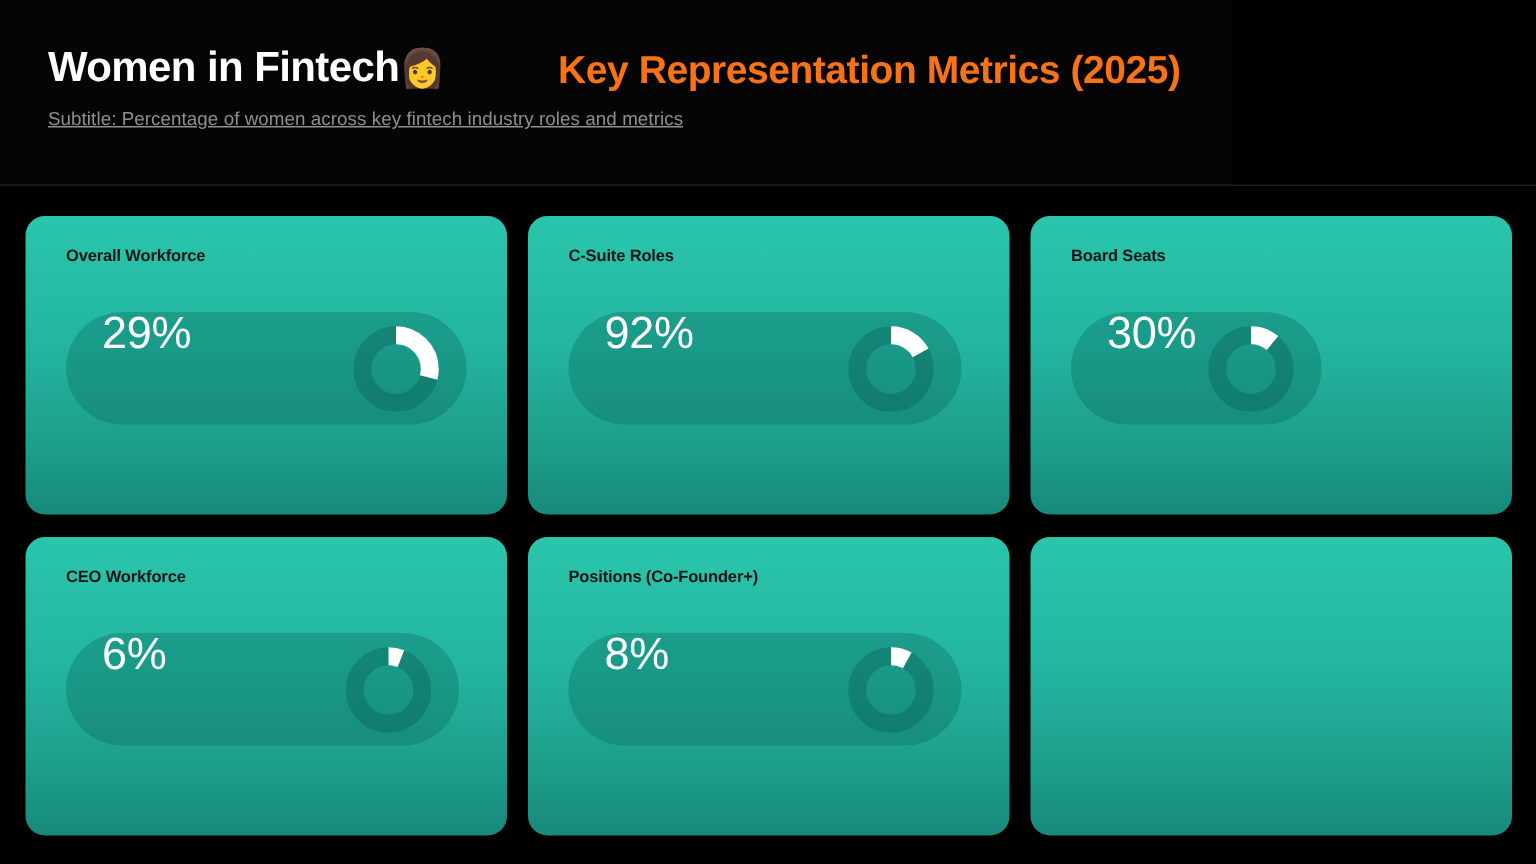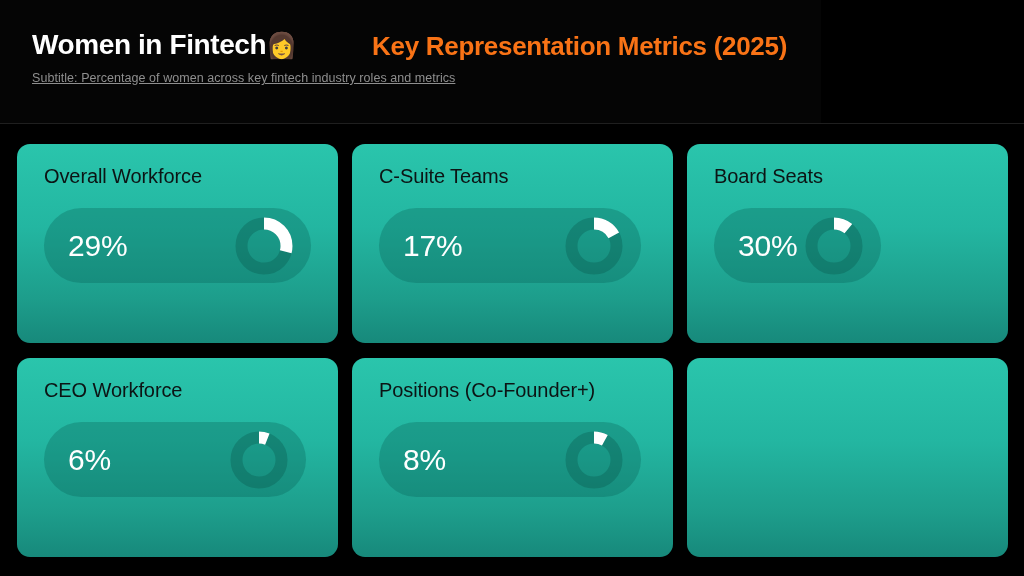--- a/index.html
+++ b/index.html
@@ -50,30 +50,30 @@
   .card{
     position:relative;
     border-radius:13px;
     background:linear-gradient(180deg,#2ac5ac 0%, #23b6a1 42%, #1d9d8b 78%, #17897b 100%);
     overflow:hidden;
     box-shadow:0 2px 6px rgba(0,0,0,0.45);
   }
 
   .card-title{
     position:absolute; left:27px; top:21px;
-    font-size:20px; font-weight:normal; color:#0c1414;
+    font-size:11px; font-weight:bold; color:#0c1414;
     letter-spacing:-0.1px; white-space:nowrap;
   }
 
   .pill{
     position:absolute; left:27px; top:64px;
     height:75px;
     border-radius:40px;
     background:rgba(8,92,82,0.30);
-    display:flex; align-items:center;
+    display:flex; 
   }
 
   .pill-value{
     margin-left:24px;
     font-size:30px; font-weight:normal; color:#ffffff;
     letter-spacing:-0.2px; line-height:30px;
     white-space:nowrap;
   }
 
   .ring-wrap{
@@ -108,23 +108,23 @@
         <div class="pill-value">29%</div>
         <div class="ring-wrap" style="right: 18px;">
           <svg width="58" height="58" viewBox="0 0 58 58">
             <circle cx="29" cy="29" r="22.5" fill="none" stroke="rgba(6,78,70,0.30)" stroke-width="12"></circle>
             <circle cx="29" cy="29" r="22.5" fill="none" stroke="#ffffff" stroke-width="12" stroke-dasharray="41.00 100.37" stroke-dashoffset="0" transform="rotate(-90 29 29)" stroke-linecap="butt"></circle>
           </svg>
         </div>
       </div>
     </div>
     <div class="card">
-      <div class="card-title">C-Suite Teams</div>
+      <div class="card-title">C-Suite Roles</div>
       <div class="pill" style="width: 262px;">
-        <div class="pill-value">17%</div>
+        <div class="pill-value">92%</div>
         <div class="ring-wrap" style="right: 18px;">
           <svg width="58" height="58" viewBox="0 0 58 58">
             <circle cx="29" cy="29" r="22.5" fill="none" stroke="rgba(6,78,70,0.30)" stroke-width="12"></circle>
             <circle cx="29" cy="29" r="22.5" fill="none" stroke="#ffffff" stroke-width="12" stroke-dasharray="24.03 117.34" stroke-dashoffset="0" transform="rotate(-90 29 29)" stroke-linecap="butt"></circle>
           </svg>
         </div>
       </div>
     </div>
     <div class="card">
       <div class="card-title">Board Seats</div>

